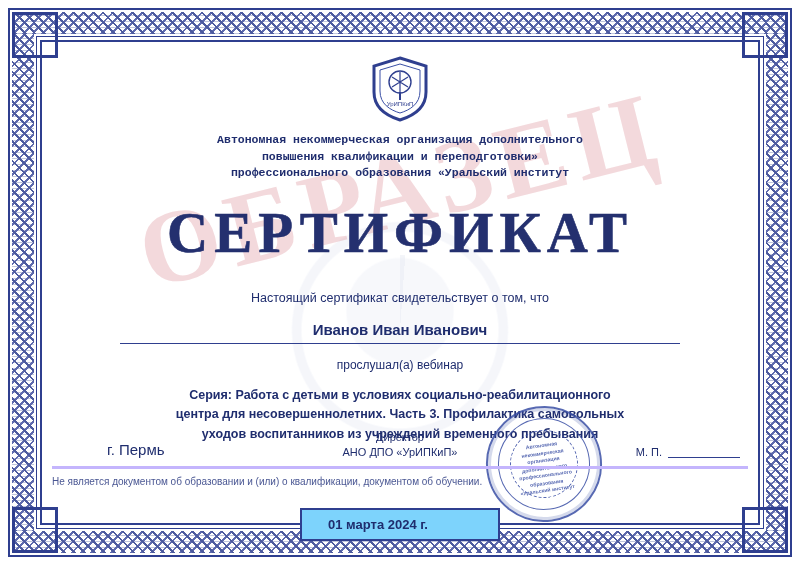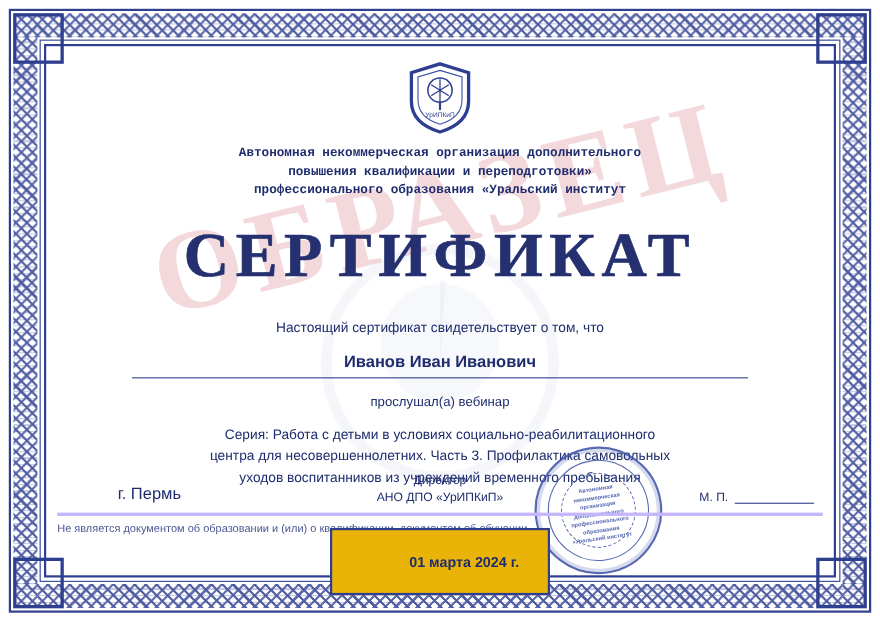--- a/index.html
+++ b/index.html
@@ -179,21 +179,21 @@
   .listened {
     margin-top: 14px;
     font-size: 12px;
     color: #1f2d6e;
   }
 
   .course {
     margin: 14px auto 0;
     width: 560px;
     font-size: 12.5px;
-    font-weight: normal;
+    font-weight: bold;
     line-height: 1.55;
     color: #1f2d6e;
   }
 
   
   .stamp {
     position: absolute;
     left: 486px;
     top: 406px;
     width: 112px;
@@ -283,28 +283,28 @@
     border-top: 3px solid #c4b5fd;
     padding-top: 7px;
   }
 
   .date-box {
     position: absolute;
     left: 50%;
     transform: translateX(-50%);
     bottom: 24px;
     min-width: 200px;
-    padding: 21px 26px;
+    padding: 7px 26px;
     border: 2px solid #2f3f8f;
     box-sizing: border-box;
     font-size: 13px;
     font-weight: bold;
     color: #1f2d6e;
-    background: #eab308;
-    text-align: right;
+    background: #7dd3fc;
+    text-align: left;
   }
 </style>
 </head>
 <body>
 
 <div class="certificate">
 
   <div class="border-outer"></div>
   <div class="border-ornament"></div>
   <div class="corner tl"></div>

